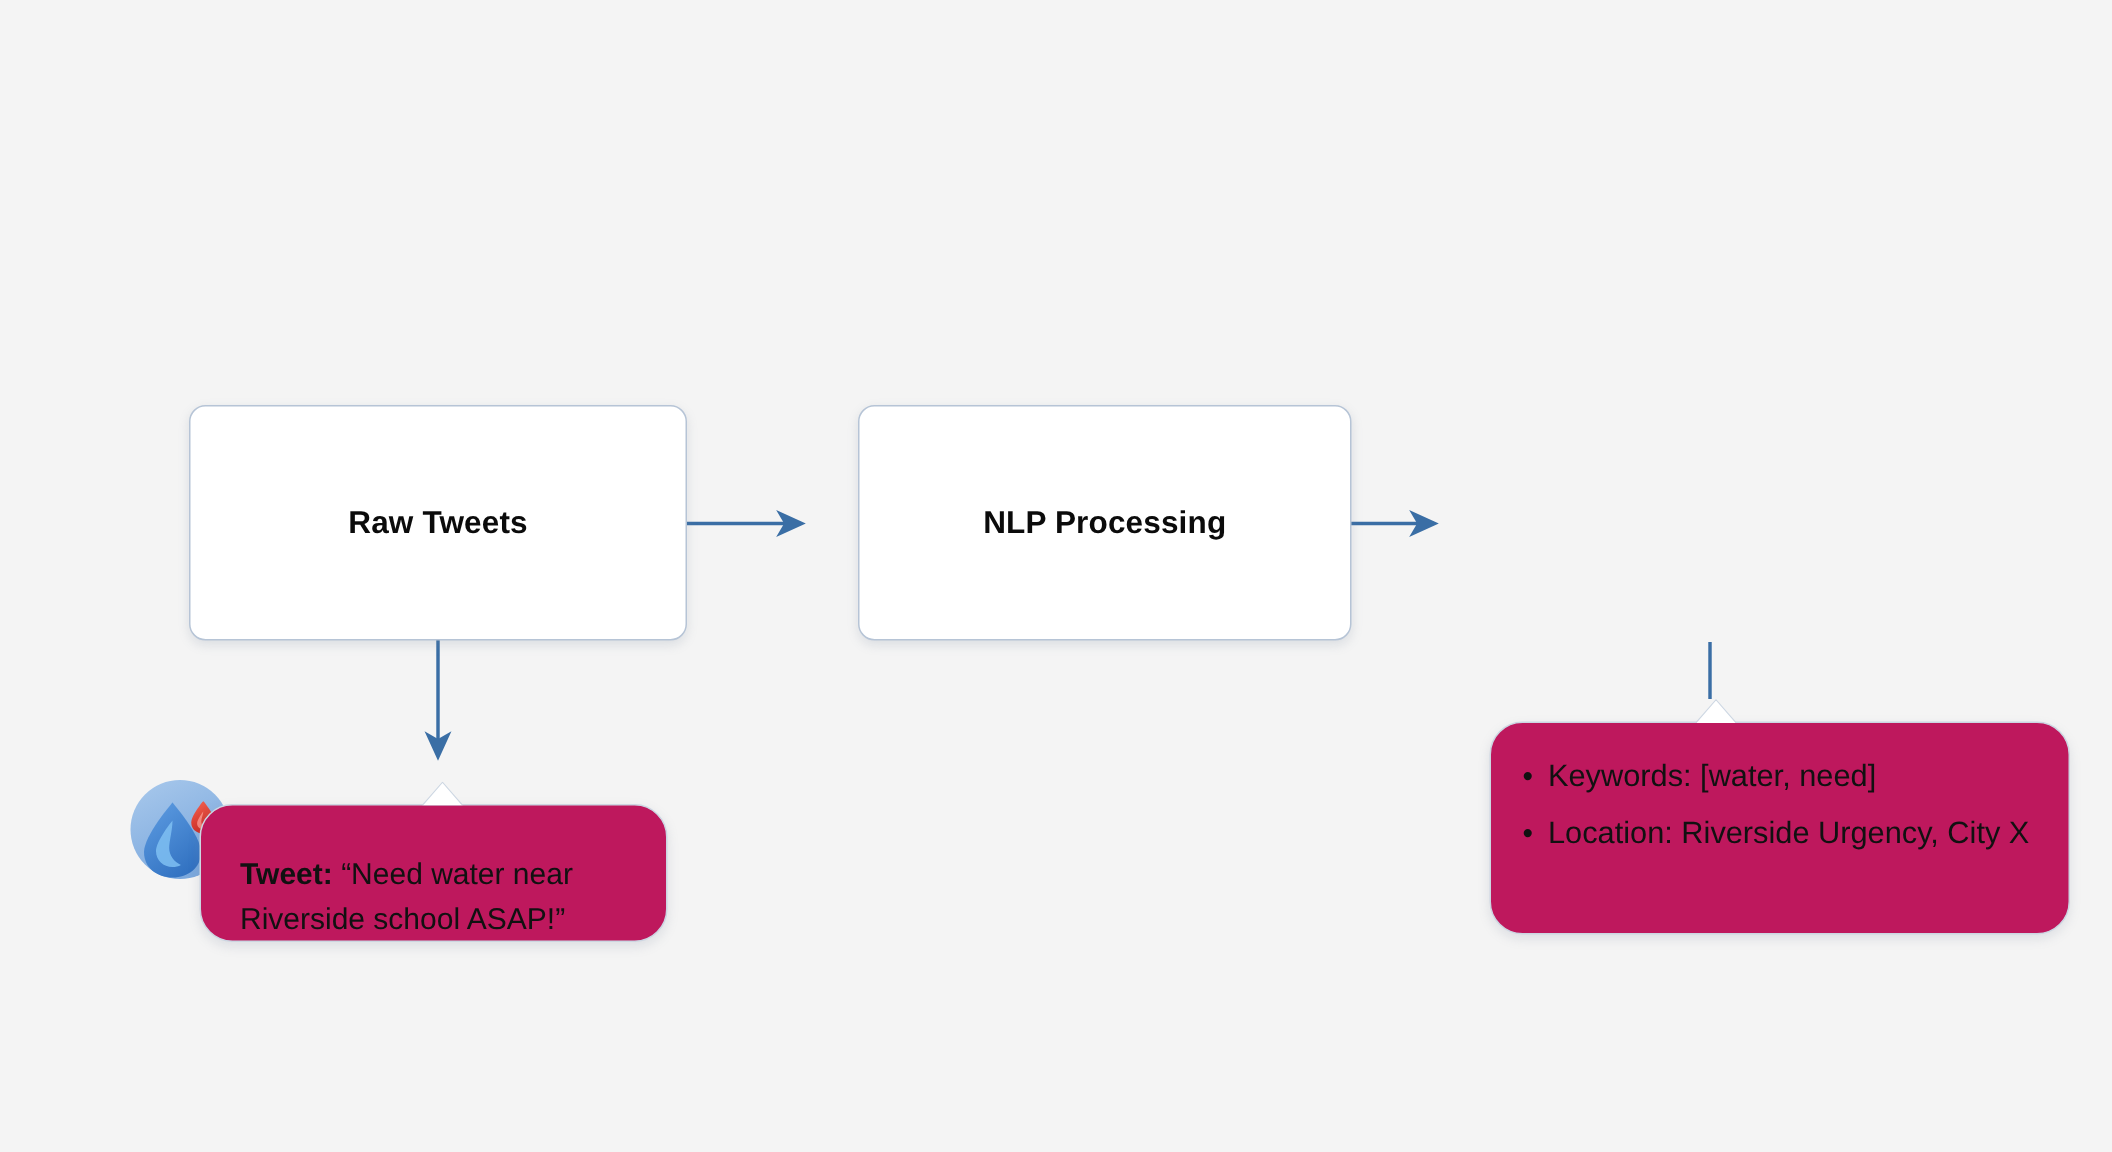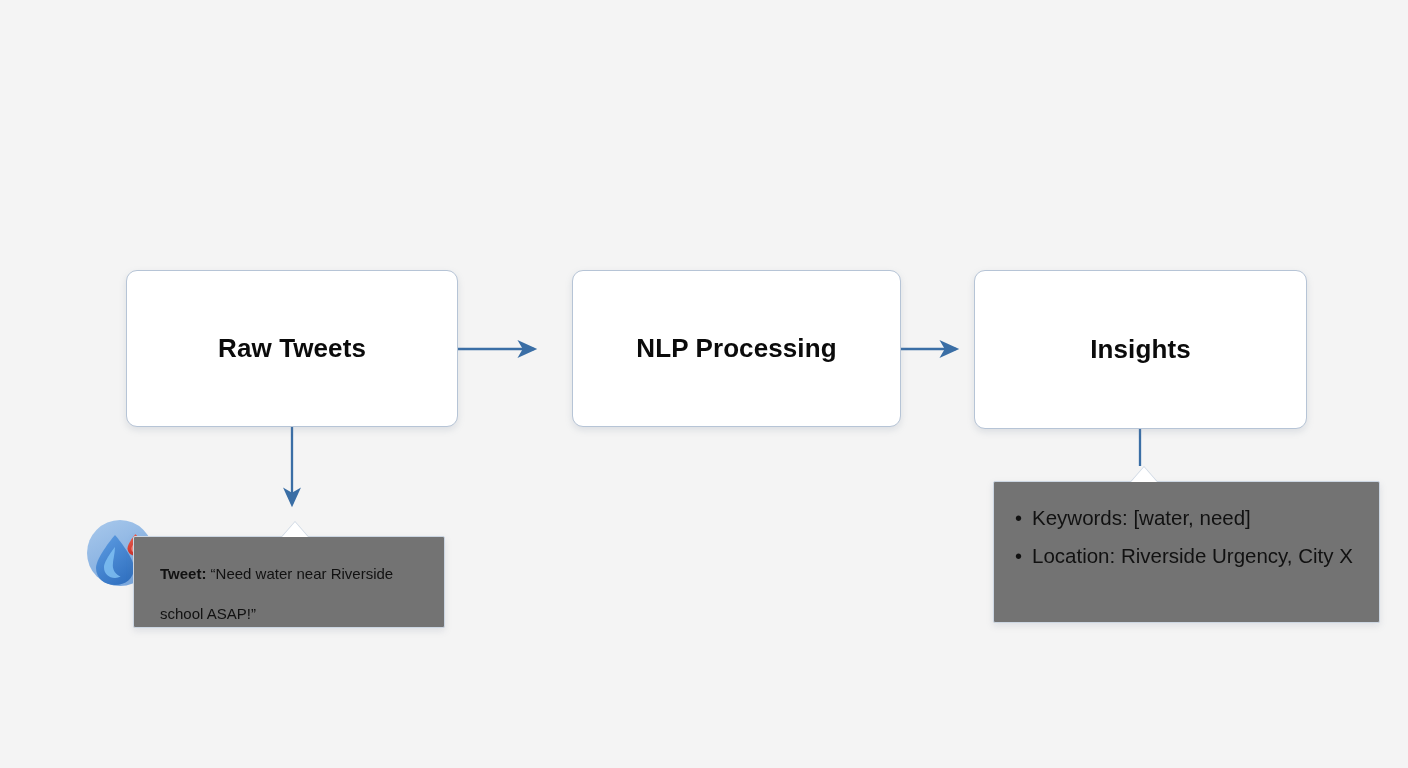--- a/index.html
+++ b/index.html
@@ -25,21 +25,21 @@
     position: absolute;
     background: #ffffff;
     border: 1.6px solid #b6c4d6;
     border-radius: 11px;
     box-shadow: 0 3px 7px rgba(120,135,155,0.20);
     display: flex;
     align-items: center;
     justify-content: center;
   }
   .node-label {
-    font-size: 26px;
+    font-size: 21px;
     font-weight: 700;
     letter-spacing: 0.1px;
     color: #0b0b0b;
     text-align: right;
   }
 
   #node-raw      { left: 126px; top: 270px; width: 330px; height: 155px; }
   #node-nlp      { left: 572px; top: 270px; width: 327px; height: 155px; }
   #node-insights { left: 974px; top: 270px; width: 331px; height: 157px; }
 
@@ -48,23 +48,23 @@
     position: absolute;
     left: 0; top: 0;
     width: 1408px;
     height: 768px;
     pointer-events: none;
   }
 
   
   .callout {
     position: absolute;
-    background: #737373;
+    background: #be185d;
     border: 1.4px solid #ccd6e2;
-    border-radius: 2px;
+    border-radius: 22px;
     box-shadow: 0 3px 7px rgba(120,135,155,0.18);
   }
   .callout-tail {
     position: absolute;
     width: 26px;
     height: 15px;
     background: #ffffff;
     top: -15px;
     clip-path: polygon(50% 0%, 100% 100%, 0% 100%);
   }
@@ -80,24 +80,24 @@
   #callout-tweet {
     left: 133px; top: 536px; width: 310px; height: 90px;
   }
   #callout-tweet .callout-tail,
   #callout-tweet .callout-tail-border { left: 148px; }
   #callout-tweet .callout-tail-border { left: 147px; }
 
   .tweet-text {
     position: absolute;
     left: 26px;
-    top: 17px;
+    top: 31px;
     width: 272px;
-    font-size: 15px;
-    line-height: 40px;
+    font-size: 20px;
+    line-height: 30px;
     color: #111111;
   }
   .tweet-text b { font-weight: 700; }
 
   
   #drop-badge {
     position: absolute;
     left: 84px;
     top: 517px;
     width: 72px;
@@ -164,23 +164,20 @@
   </svg>
 
   <div class="node" id="node-raw">
     <span class="node-label">Raw Tweets</span>
   </div>
 
   <div class="node" id="node-nlp">
     <span class="node-label">NLP Processing</span>
   </div>
 
-  <div class="node" id="node-insights">
-    <span class="node-label">Insights</span>
-  </div>
 
   <svg id="drop-badge" viewBox="0 0 72 72" xmlns="http://www.w3.org/2000/svg">
     <defs>
       <linearGradient id="circG" x1="0" y1="0" x2="0.5" y2="1">
         <stop offset="0%" stop-color="#a9c9ec"></stop>
         <stop offset="100%" stop-color="#7ba8dd"></stop>
       </linearGradient>
       <linearGradient id="dropG" x1="0.2" y1="0" x2="0.8" y2="1">
         <stop offset="0%" stop-color="#5b9ae0"></stop>
         <stop offset="100%" stop-color="#2f6fbf"></stop>

